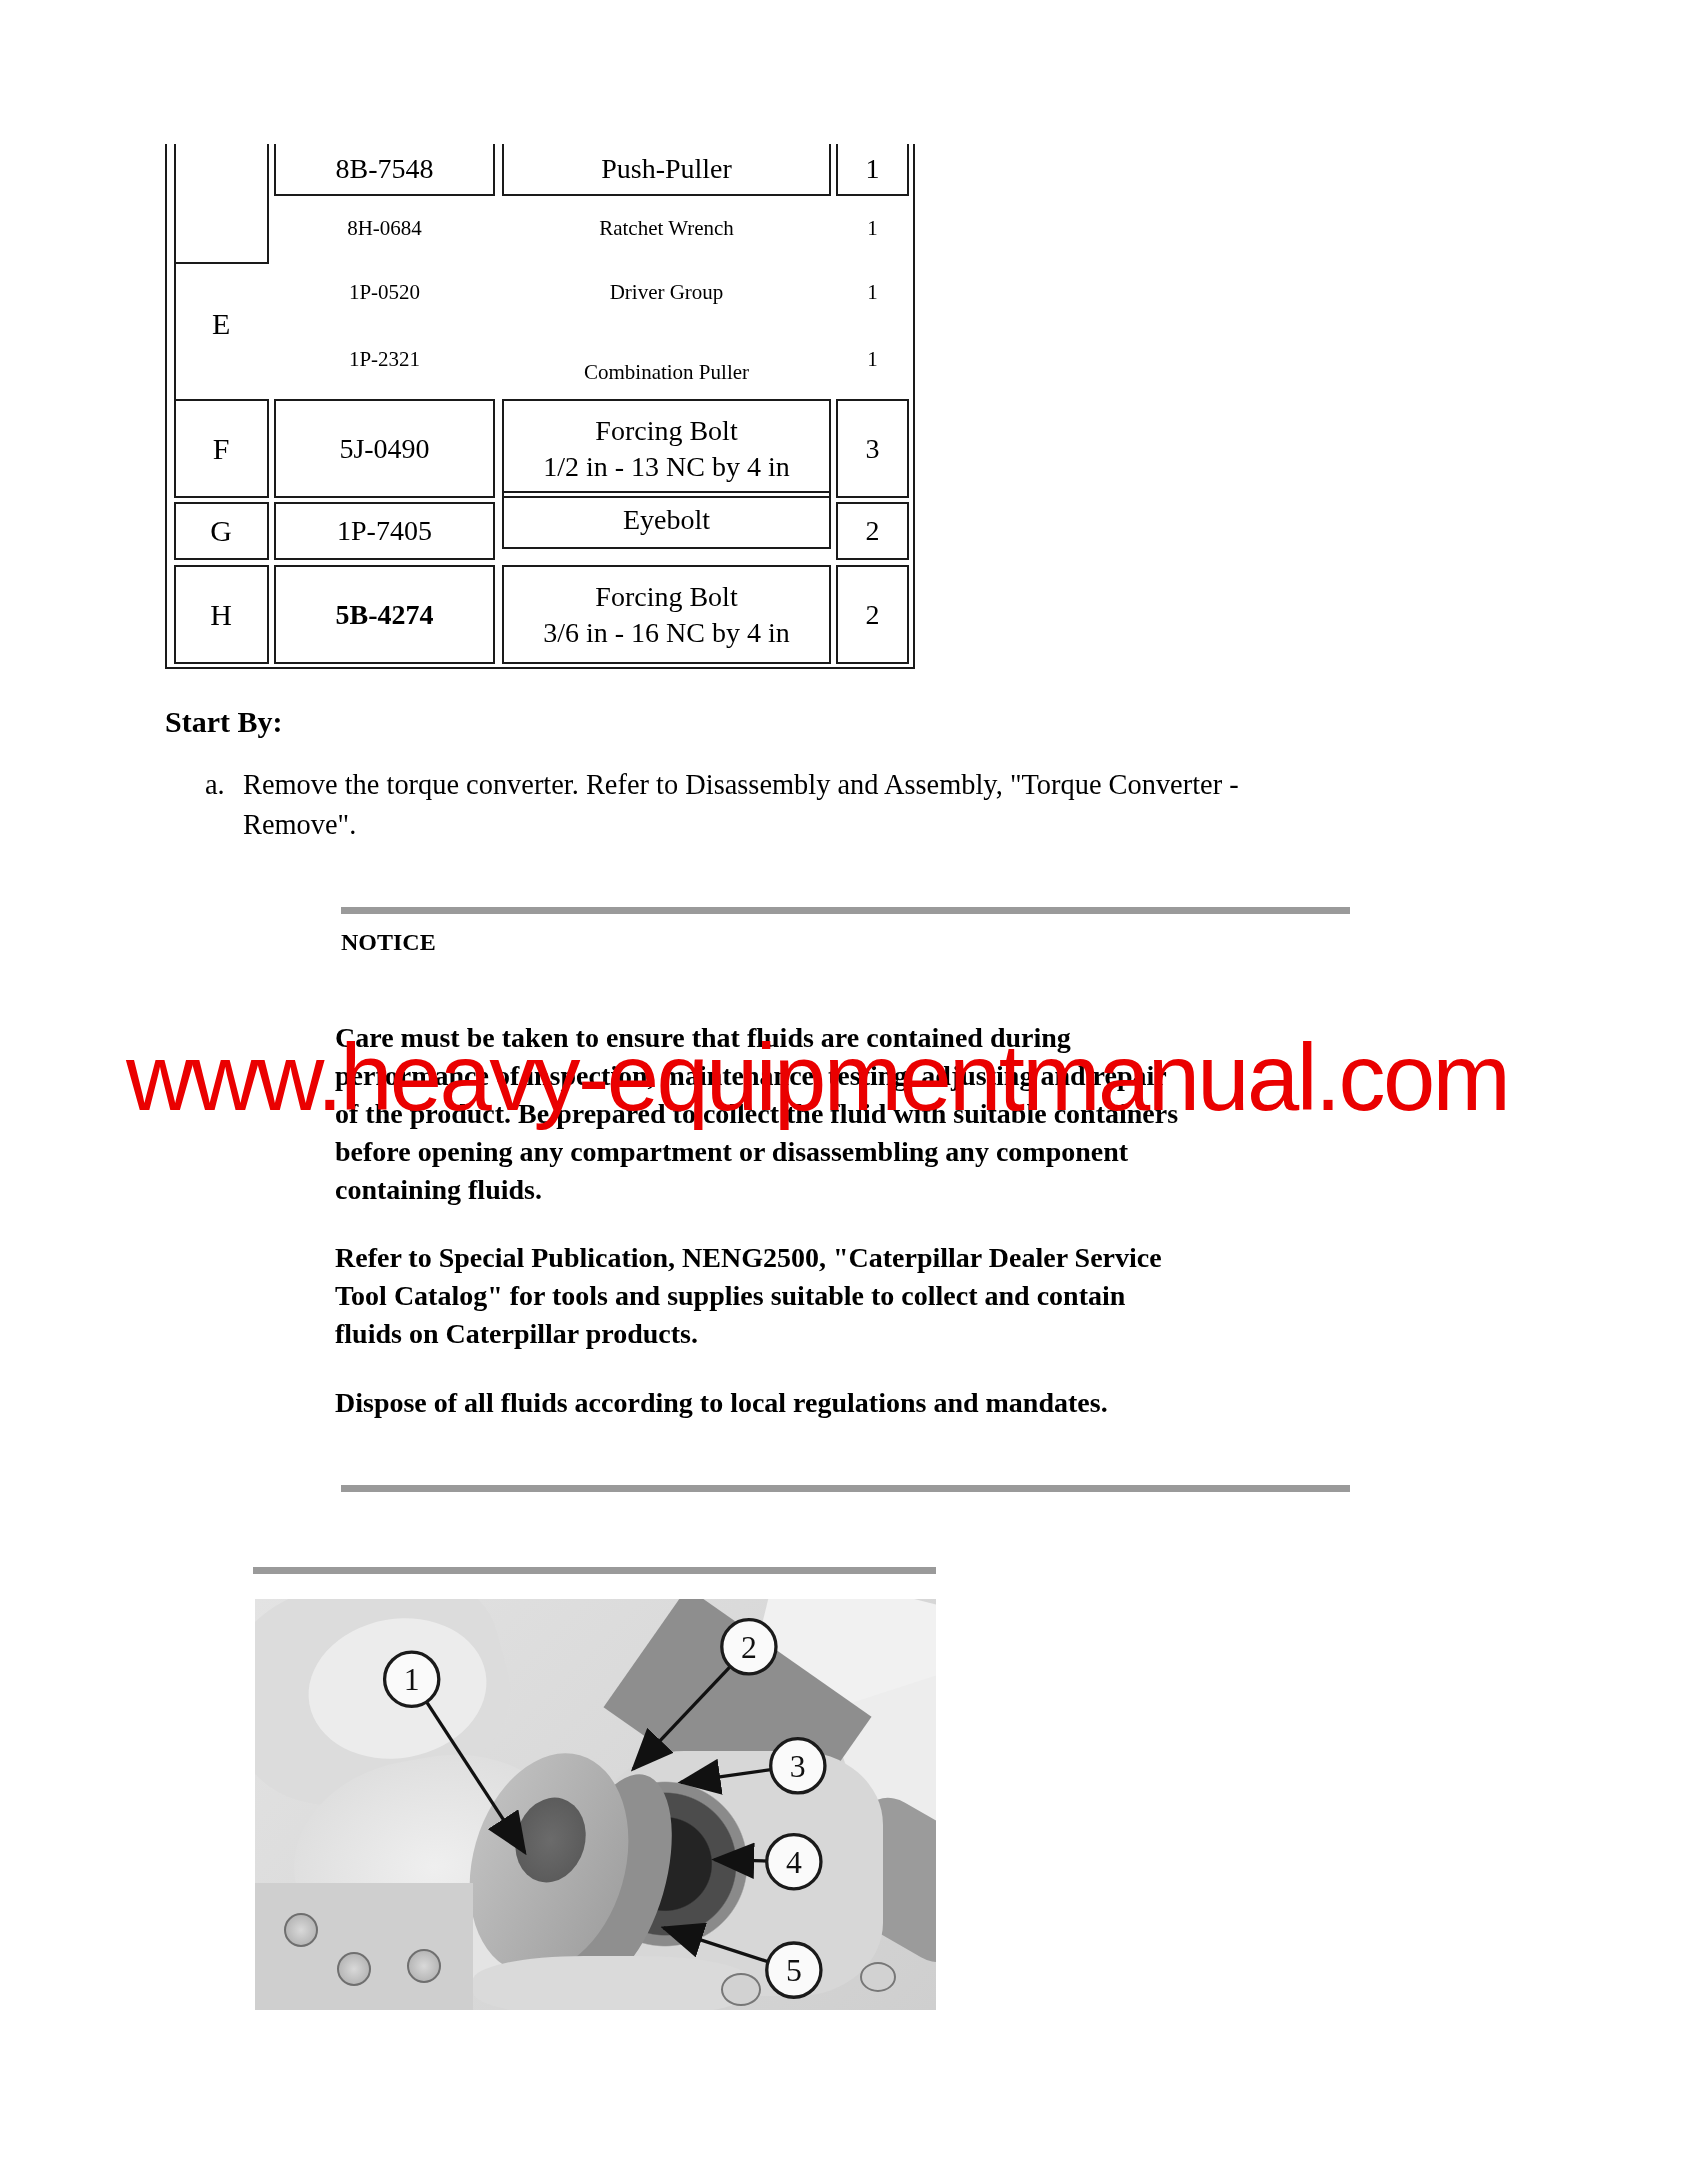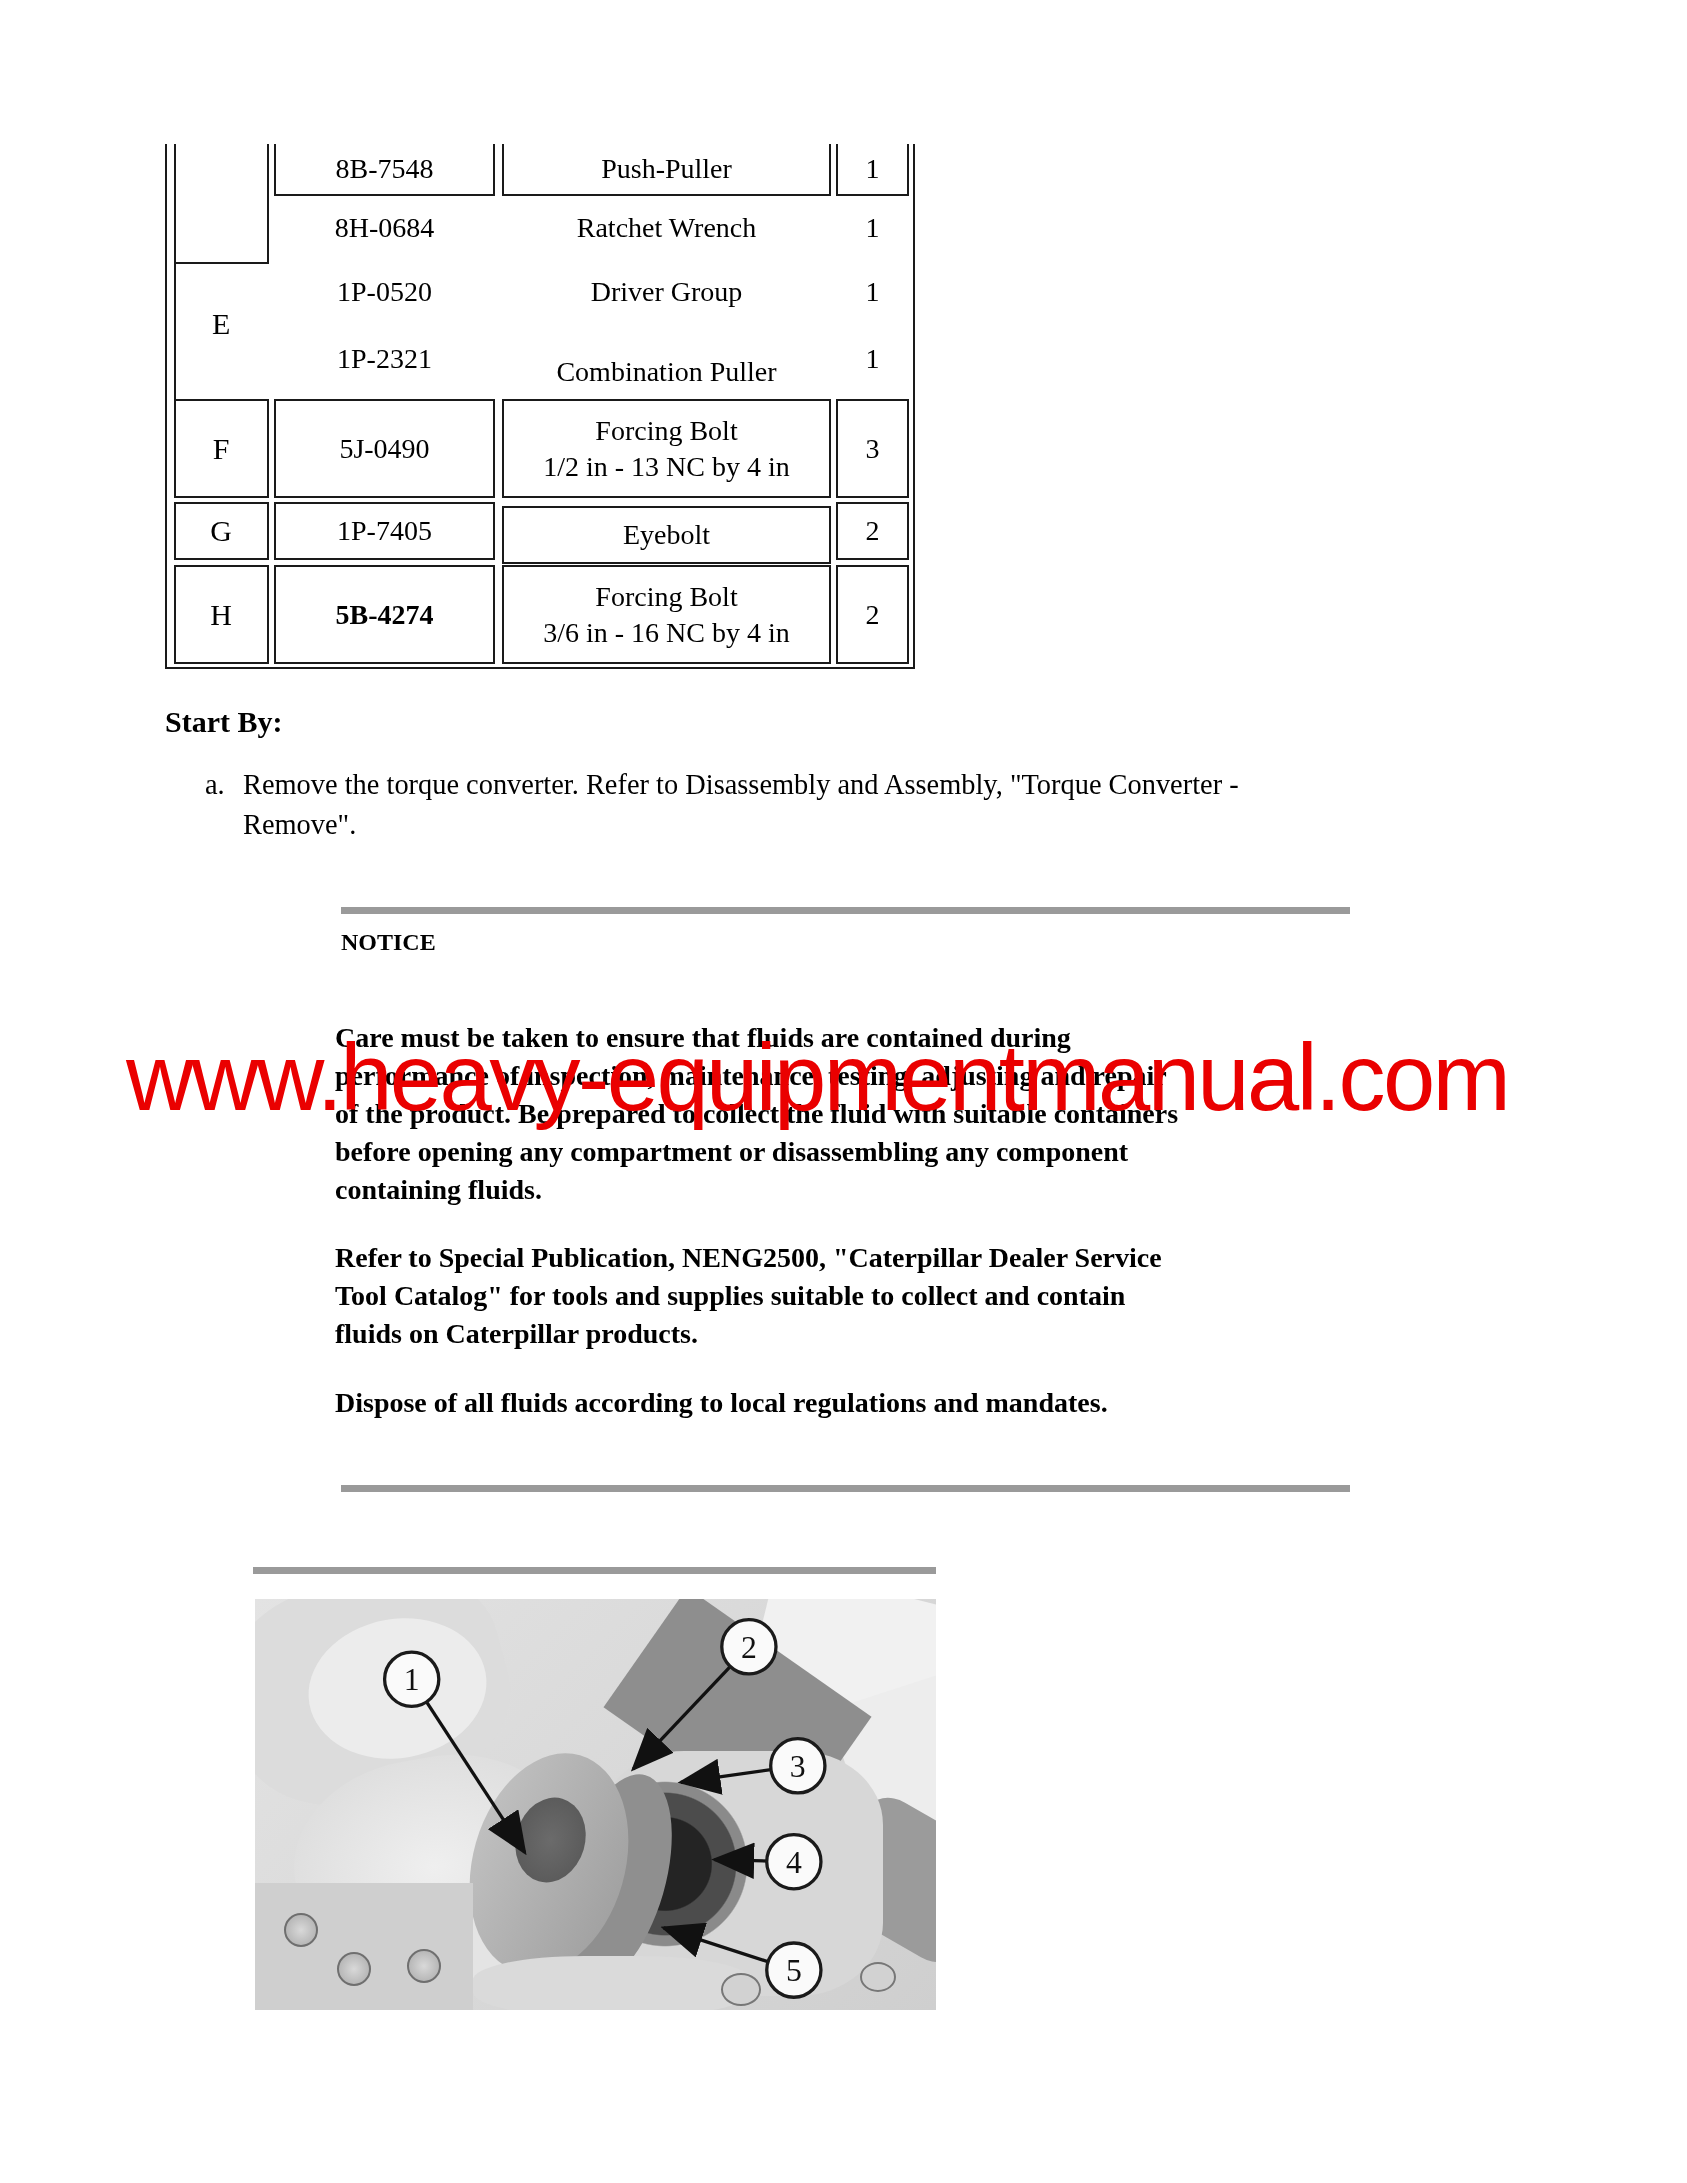--- a/index.html
+++ b/index.html
@@ -7,21 +7,21 @@
         font-family:"Liberation Serif", serif;color:#000;overflow:hidden;}
   .abs{position:absolute;box-sizing:border-box;}
 
   
   .tooltable{left:165px;top:144px;width:750px;height:525px;
              border-left:2.6px solid #1a1a1a;border-right:2.6px solid #1a1a1a;border-bottom:2.6px solid #1a1a1a;}
   .cellbox{border:2px solid #1a1a1a;display:flex;align-items:center;justify-content:center;
            flex-direction:column;text-align:center;font-size:28px;line-height:36px;}
   .cut{border-top:none;}
   .freecell{display:flex;align-items:center;justify-content:center;text-align:center;
-            font-size:28px;line-height:36px;}
+            font-size:21px;line-height:36px;}
   .letter{font-size:30px;}
 
   
   .h-bold{font-weight:bold;font-size:30px;}
   .bodytext{font-size:28.4px;line-height:40px;}
   .grule{height:7.3px;background:#9a9a9a;}
   .notice-title{font-weight:bold;font-size:24px;text-align:left;}
   .notice-par{font-weight:bold;font-size:28px;line-height:38px;}
 
   
@@ -78,21 +78,21 @@
       <span>1/2 in - 13 NC by 4 in</span>
     </div>
     <div class="abs cellbox" style="left:669px;top:255px;width:73px;height:99px;">
       <span>3</span>
     </div>
 
     <div class="abs cellbox letter" style="left:6.6px;top:358px;width:95px;height:58px;">G</div>
     <div class="abs cellbox" style="left:107px;top:358px;width:221px;height:58px;">
       <span>1P-7405</span>
     </div>
-    <div class="abs cellbox" style="left:335px;top:362px;width:329px;height:58px;">
+    <div class="abs cellbox" style="left:335px;top:347px;width:329px;height:58px;">
       <span>Eyebolt</span>
     </div>
     <div class="abs cellbox" style="left:669px;top:358px;width:73px;height:58px;">
       <span>2</span>
     </div>
 
     <div class="abs cellbox letter" style="left:6.6px;top:421px;width:95px;height:99px;">H</div>
     <div class="abs cellbox" style="left:107px;top:421px;width:221px;height:99px;font-weight:bold;">
       <span>5B-4274</span>
     </div>

